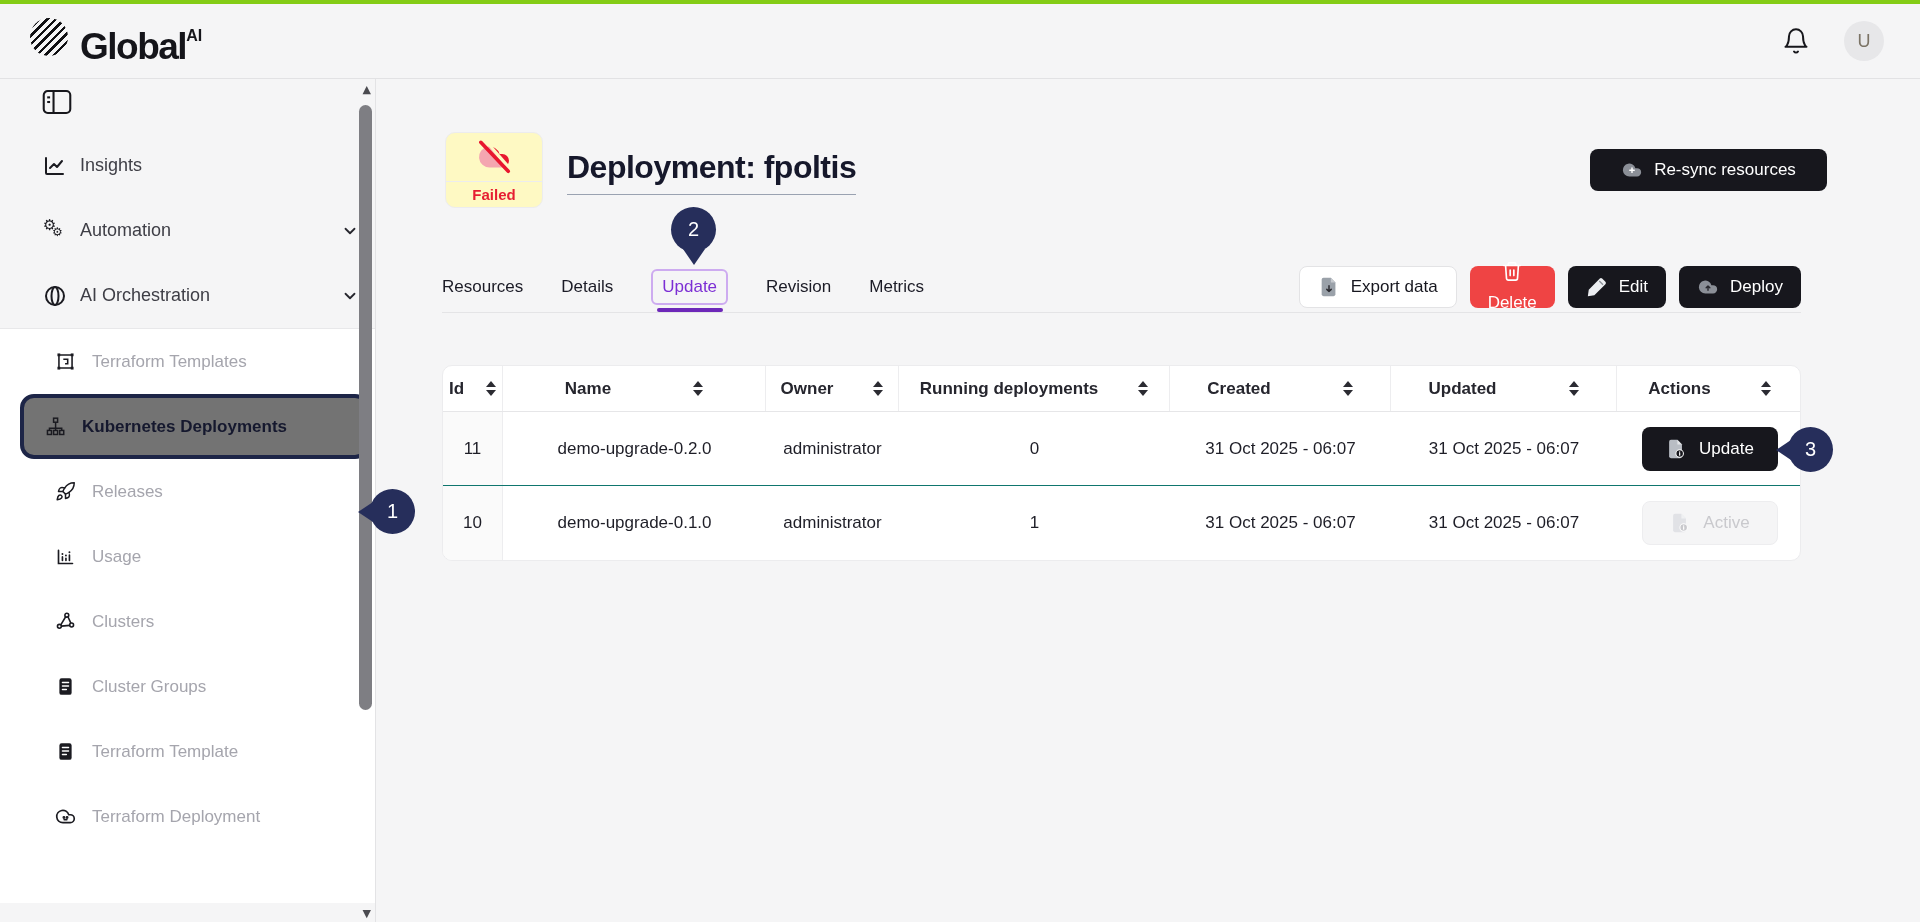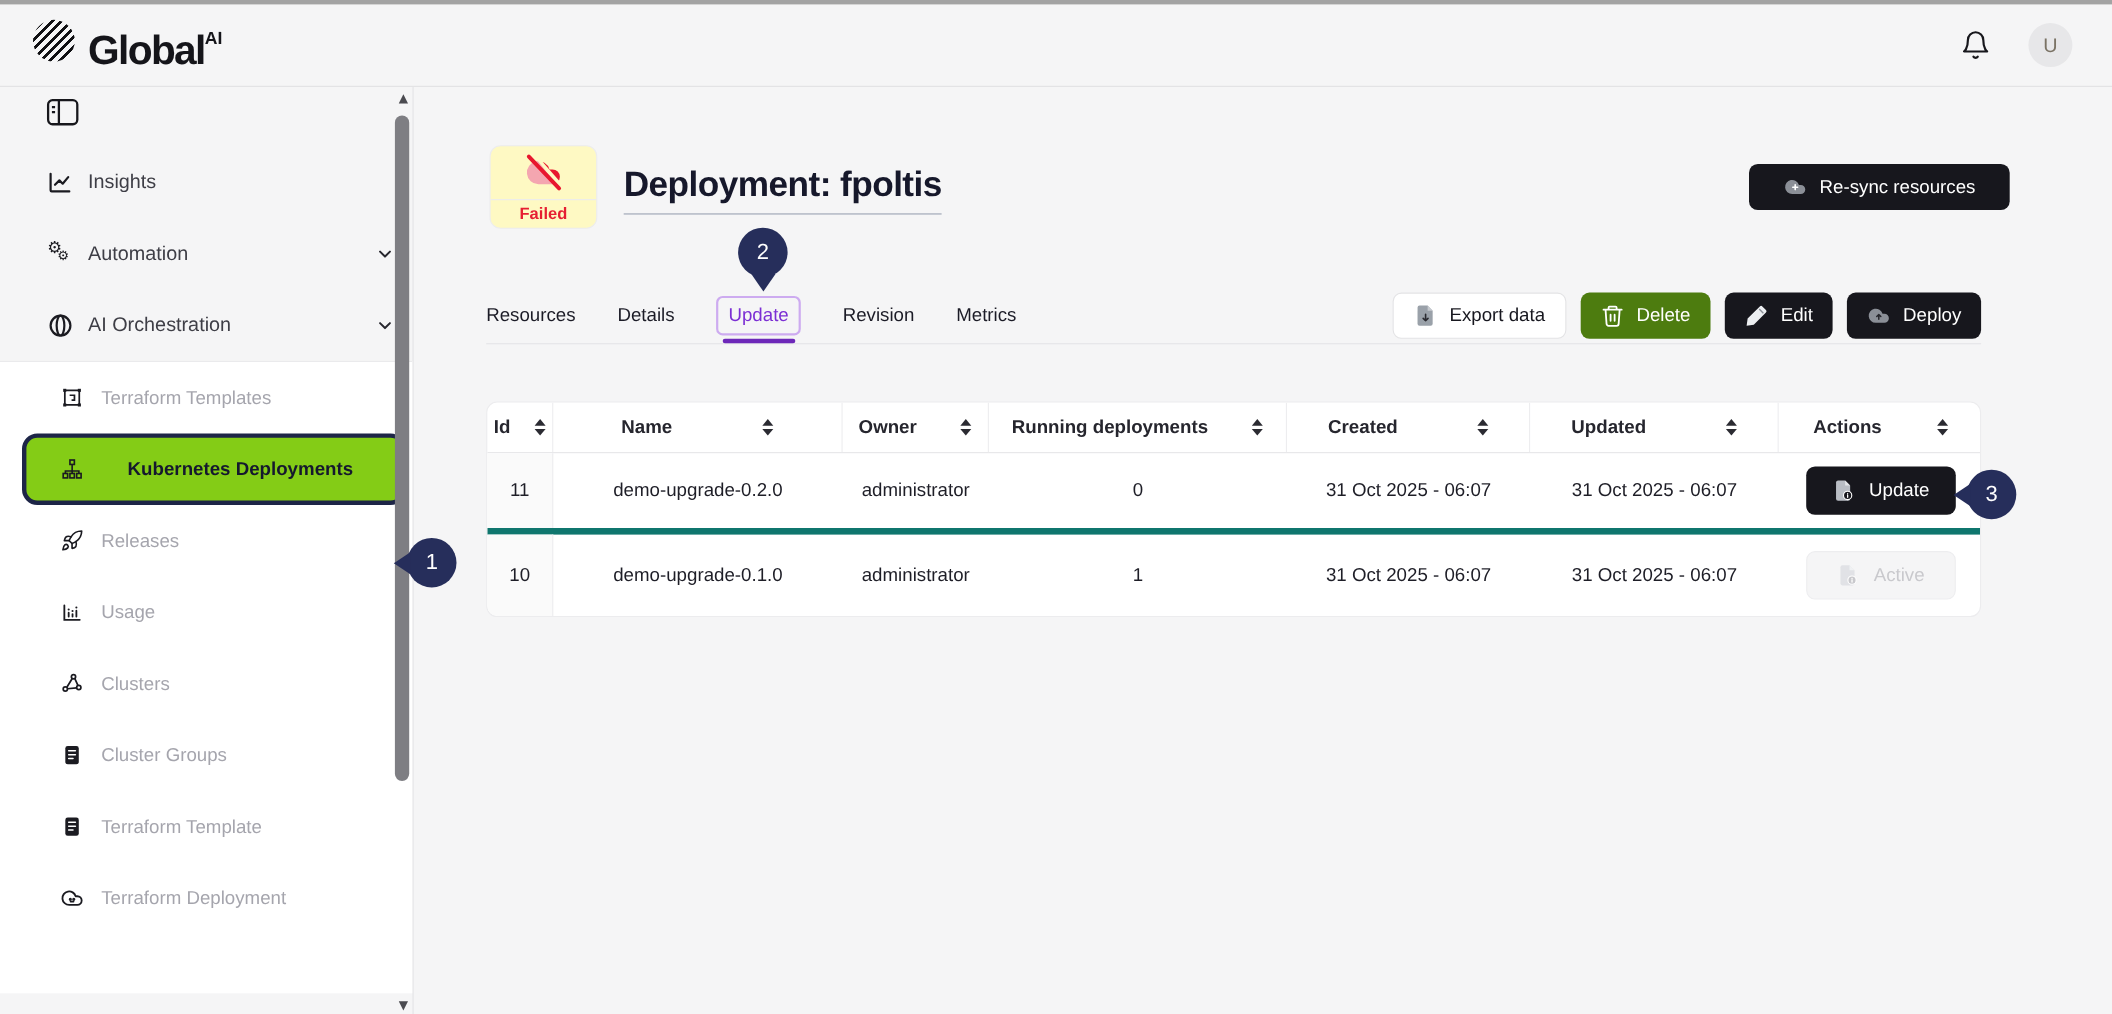--- a/index.html
+++ b/index.html
@@ -2,21 +2,21 @@
 <html><head>
 <meta charset="utf-8">
 <style>
   * { margin:0; padding:0; box-sizing:border-box; }
   html,body { width:1920px; height:922px; }
   body { font-family:"Liberation Sans", sans-serif; background:#f5f5f6; }
   .page { position:relative; width:1920px; height:922px; overflow:hidden; background:#f5f5f6; }
 
   
   .navbar { position:absolute; left:0; top:0; width:1920px; height:79px;
-    border-top:4px solid #a3a3a3; border-bottom:1px solid #e2e2e4;
+    border-top:4px solid #84cc16; border-bottom:1px solid #e2e2e4;
     display:flex; align-items:center; justify-content:space-between; padding:0 36px 0 30px; background:#f5f5f6; z-index:2;}
   .brand { display:flex; align-items:flex-start; gap:12px; }
   .brand-circle { width:38px; height:38px; border-radius:50%; margin-top:4px;
     background:repeating-linear-gradient(135deg,#101013 0 2.5px, transparent 2.5px 6px); }
   .brand-text { font-size:37px; font-weight:bold; color:#15151a; letter-spacing:-1.5px; line-height:44px; }
   .brand-text sup { font-size:16px; letter-spacing:0; vertical-align:18px; }
   .nav-right { display:flex; align-items:center; gap:34px; }
   .bell { width:28px; height:28px; cursor:pointer; }
   .avatar { width:40px; height:40px; border-radius:50%; background:#e7e7e9; color:#7b7365;
     display:flex; align-items:center; justify-content:center; font-size:18px; cursor:pointer; }
@@ -31,21 +31,21 @@
   .nav-item .nlabel { margin-left:13px; font-size:18px; color:#3e3e46; }
   .nav-item .chev { margin-left:auto; width:18px; height:18px; color:#27272e; }
   .infra-group { border-top:1px solid #e8e8ea; background:#ffffff; min-height:575px; }
   .infra-head { border-bottom:1px solid #e8e8ea; height:66px; }
   .infra-head .nlabel { font-weight:bold; color:#1c2140; }
   .infra-head .chev { color:#1c2140; }
   .sub-item { height:65px; display:flex; align-items:center; padding-left:55px; cursor:pointer; }
   .sub-item .nicon { width:21px; height:21px; color:#1b1b21; flex:0 0 auto; display:flex; align-items:center; justify-content:center; }
   .sub-item .nlabel { margin-left:16px; font-size:17px; color:#a5a5ad; }
   .sub-item.active { margin:0 6px 0 20px; border:4px solid #1d2547; border-radius:14px;
-    background:#84cc16; padding-left:31px;gap:24px; }
+    background:#737373; padding-left:21px; }
   .sub-item.active .nlabel { color:#15182e; font-weight:bold; }
   .gearwrap { position:relative; width:24px; height:24px; font-family:"DejaVu Sans",sans-serif; color:#1b1b21; }
   .gearwrap .g1 { position:absolute; left:0; top:-3px; font-size:15px; }
   .gearwrap .g2 { position:absolute; left:9px; top:6px; font-size:12px; }
   
   .sscroll-up   { position:absolute; right:4px; top:4px;  font-size:11px; color:#4b4b50; cursor:pointer; font-family:"DejaVu Sans",sans-serif;}
   .sscroll-down { position:absolute; right:4px; bottom:2px; font-size:11px; color:#4b4b50; cursor:pointer; font-family:"DejaVu Sans",sans-serif;}
   .sscroll-thumb{ position:absolute; right:3px; top:26px; width:13px; height:605px;
     background:#7e7e83; border-radius:7px; cursor:grab; }
 
@@ -57,21 +57,21 @@
   .status-card .sc-label { height:25px; display:flex; align-items:center; justify-content:center;
     color:#e61e32; font-size:15px; font-weight:bold; }
   .page-title { position:absolute; left:191px; top:66px; font-size:32px; line-height:44px; font-weight:bold;
     color:#16182b; letter-spacing:-0.5px; padding-bottom:5px; border-bottom:1.5px solid #9aa2b1; }
   .btn { display:inline-flex; align-items:center; justify-content:center; gap:11px; height:42px;
     padding:0 18px; border-radius:8px; font-size:17px; font-family:"Liberation Sans",sans-serif;
     border:none; cursor:pointer; white-space:nowrap; }
   .btn .ic { display:flex; width:22px; height:22px; }
   .btn.dark { background:#17171d; color:#fff; }
   .btn.light { background:#fff; color:#17171f; border:1px solid #e3e3e5; }
-  .btn.danger { background:#4d7c0f; color:#fff; }
+  .btn.danger { background:#ef4444; color:#fff;flex-direction:column; }
   .btn.disabled { background:#f5f5f6; color:#c9c9cd; border:1px solid #ededef; cursor:default; }
   .resync { position:absolute; top:70px; right:93px; width:237px; }
 
   .tabbar { position:absolute; left:66px; top:182px; width:1359px; height:52px;
     border-bottom:1px solid #e4e4e6; display:flex; align-items:center; justify-content:space-between; }
   .tabs { display:flex; align-items:center; gap:38px; }
   .tab { font-size:17px; color:#1b1b26; cursor:pointer; }
   .tab.active { position:relative; color:#7c2fd4; border:2px solid #cdabf0; border-radius:6px; padding:6px 9px; }
   .tab.active::after { content:""; position:absolute; left:50%; transform:translateX(-50%);
     bottom:-9px; width:66px; height:4px; background:#6d28b9; border-radius:2px; }
@@ -82,21 +82,21 @@
     border:1px solid #ececee; border-radius:10px; overflow:hidden; }
   .trow { display:grid; grid-template-columns:60px 263px 133px 271px 221px 226px 185px; align-items:stretch; }
   .thead { height:46px; border-bottom:1px solid #e6e6e8; }
   .th { display:flex; align-items:center; justify-content:center; gap:22px; font-size:17px;
     font-weight:bold; color:#26262e; border-right:1px solid #ededef; cursor:pointer; }
   .th:last-child { border-right:none; }
   .sort { display:inline-flex; flex-direction:column; gap:3px; }
   .sort i { display:block; width:0; height:0; border-left:5px solid transparent; border-right:5px solid transparent; }
   .sort .s-up { border-bottom:6px solid #2b2b32; }
   .sort .s-down { border-top:6px solid #2b2b32; }
-  .tbody-row { height:74px; border-bottom:6px solid #0f766e; }
+  .tbody-row { height:74px; border-bottom:1px solid #0f766e; }
   .tbody-row:last-child { border-bottom:none; }
   .td { display:flex; align-items:center; justify-content:center; font-size:17px; color:#1e1e27; }
   .td.id-cell { background:#fafafa; border-right:1px solid #ededef; }
   .action-btn { height:44px; width:136px; border-radius:8px; font-size:17px; gap:12px; padding:0; }
 
   
   .pin { position:absolute; width:45px; height:45px; border-radius:50%; background:#262e5b;
     color:#fff; display:flex; align-items:center; justify-content:center; font-size:20px; z-index:10; }
   .pin.tail-left::before { content:""; position:absolute; left:-12px; top:50%; transform:translateY(-50%);
     border-top:10px solid transparent; border-bottom:10px solid transparent; border-right:15px solid #262e5b; }

